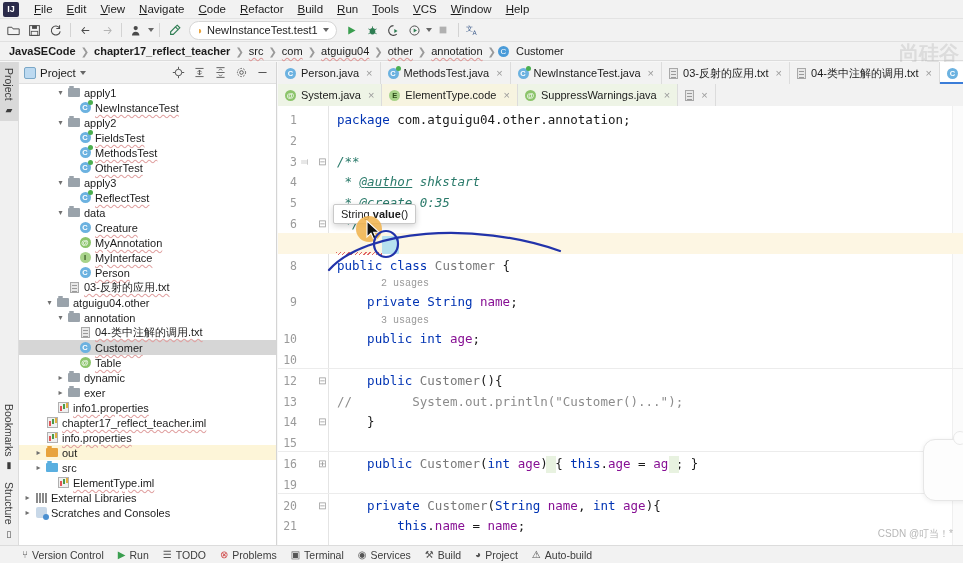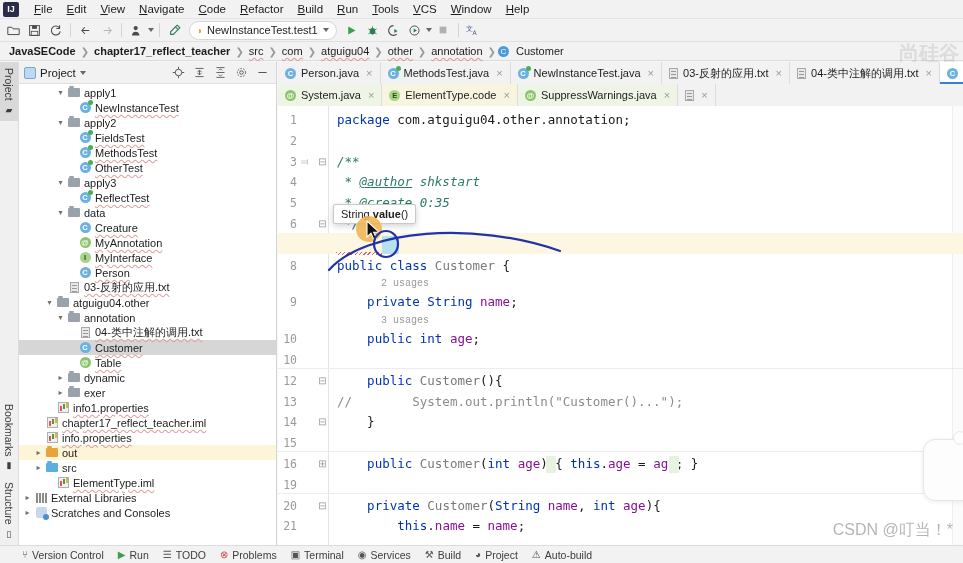--- a/index.html
+++ b/index.html
@@ -233,21 +233,21 @@
   
   .statusbar {
     position:absolute; left:0; right:0; bottom:0; height:18px;
     background:#f2f2f2; border-top:1px solid #dcdcdc;
     display:flex; align-items:center; gap:14px; padding-left:22px;
     font-size:10.5px; color:#3c3c3c;
   }
   .sb { display:flex; align-items:center; gap:4px; cursor:default; white-space:nowrap;}
   .sb-ico { font-size:10px; color:#555; display:inline-flex; }
   .wm-bot {
-    position:absolute; right:10px; bottom:22px; font-size:16px;
+    position:absolute; right:10px; bottom:22px; font-size:10px;
     color:rgba(120,120,120,.55); white-space:nowrap; z-index:50;
   }
 </style>
 </head>
 <body>
 
 <div id="app">
 
   <div class="titlebar">
     <div class="app-logo">IJ</div>

